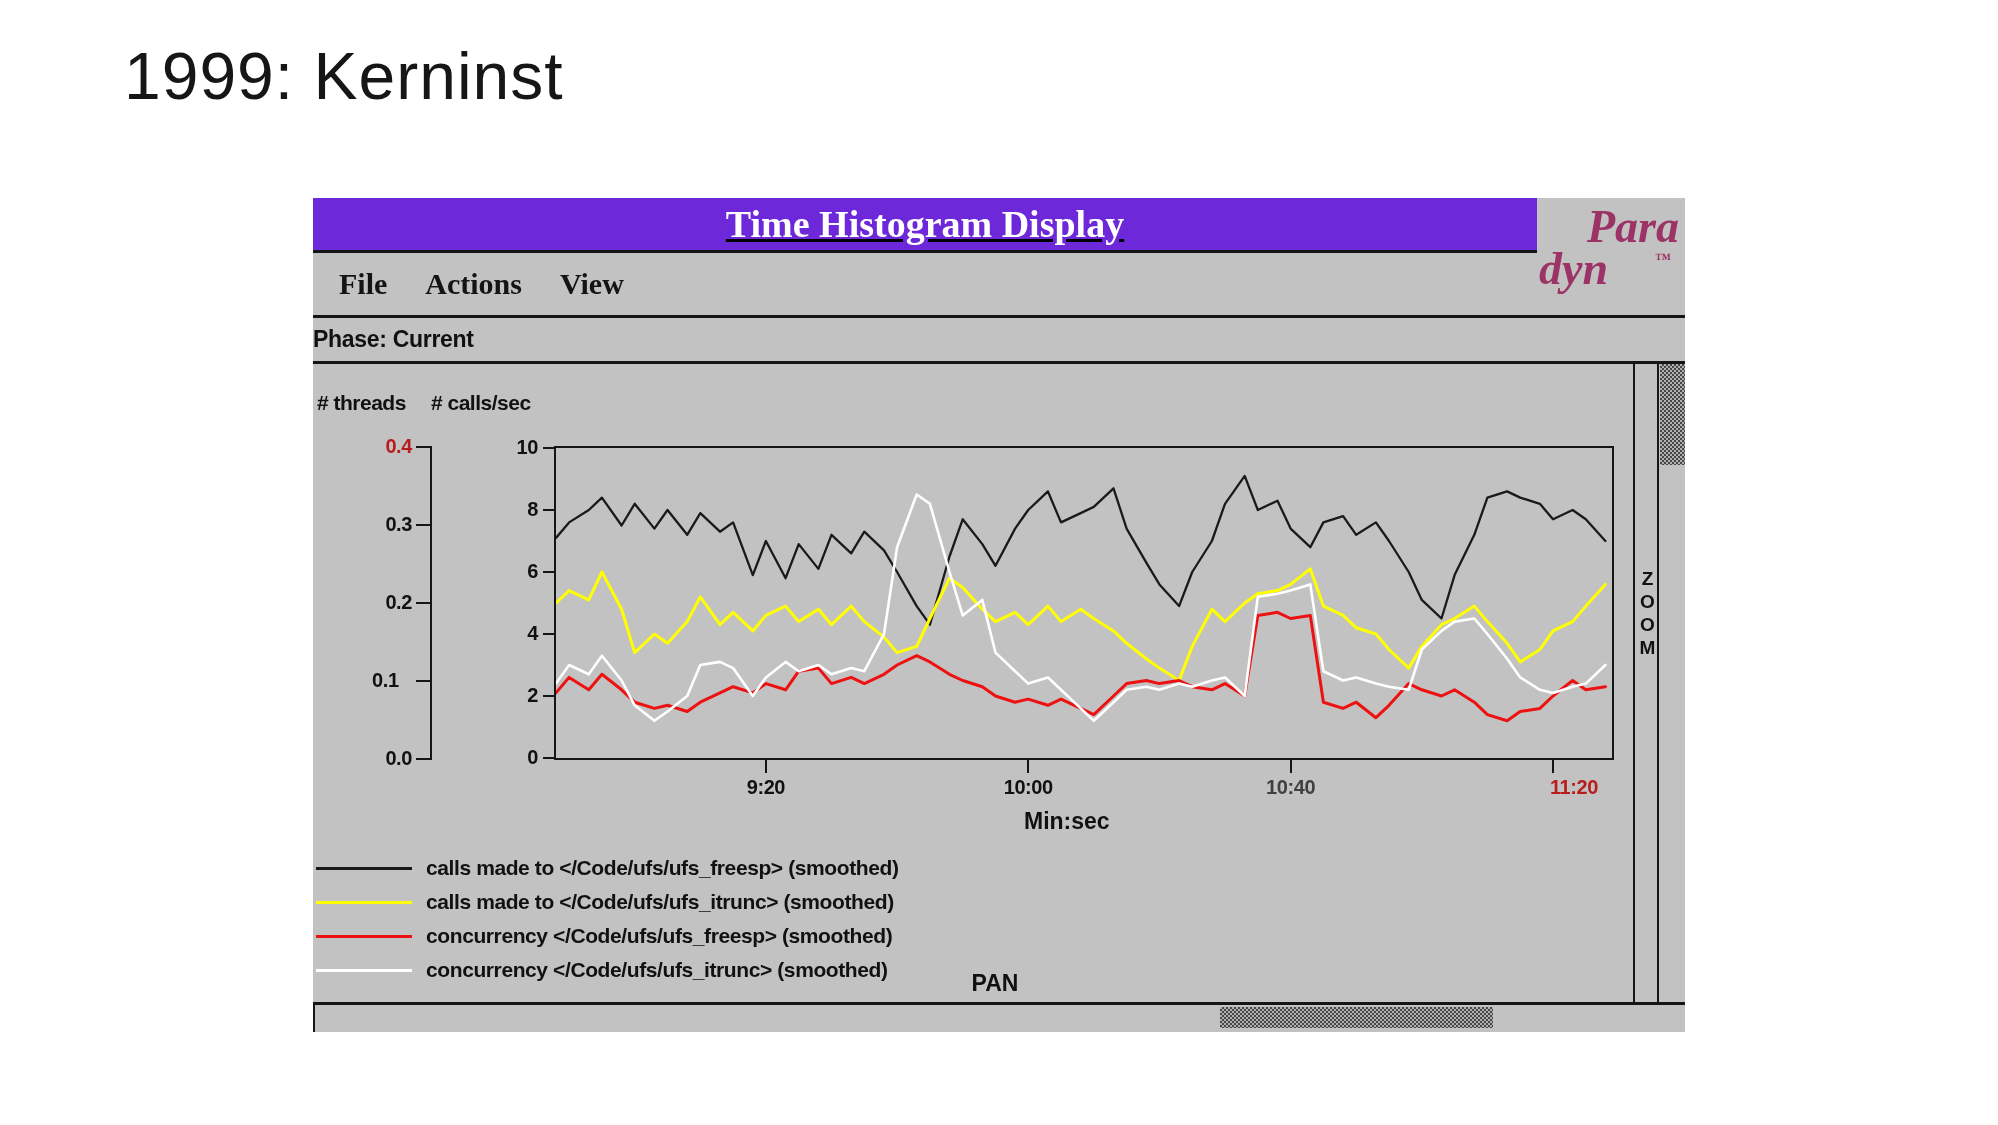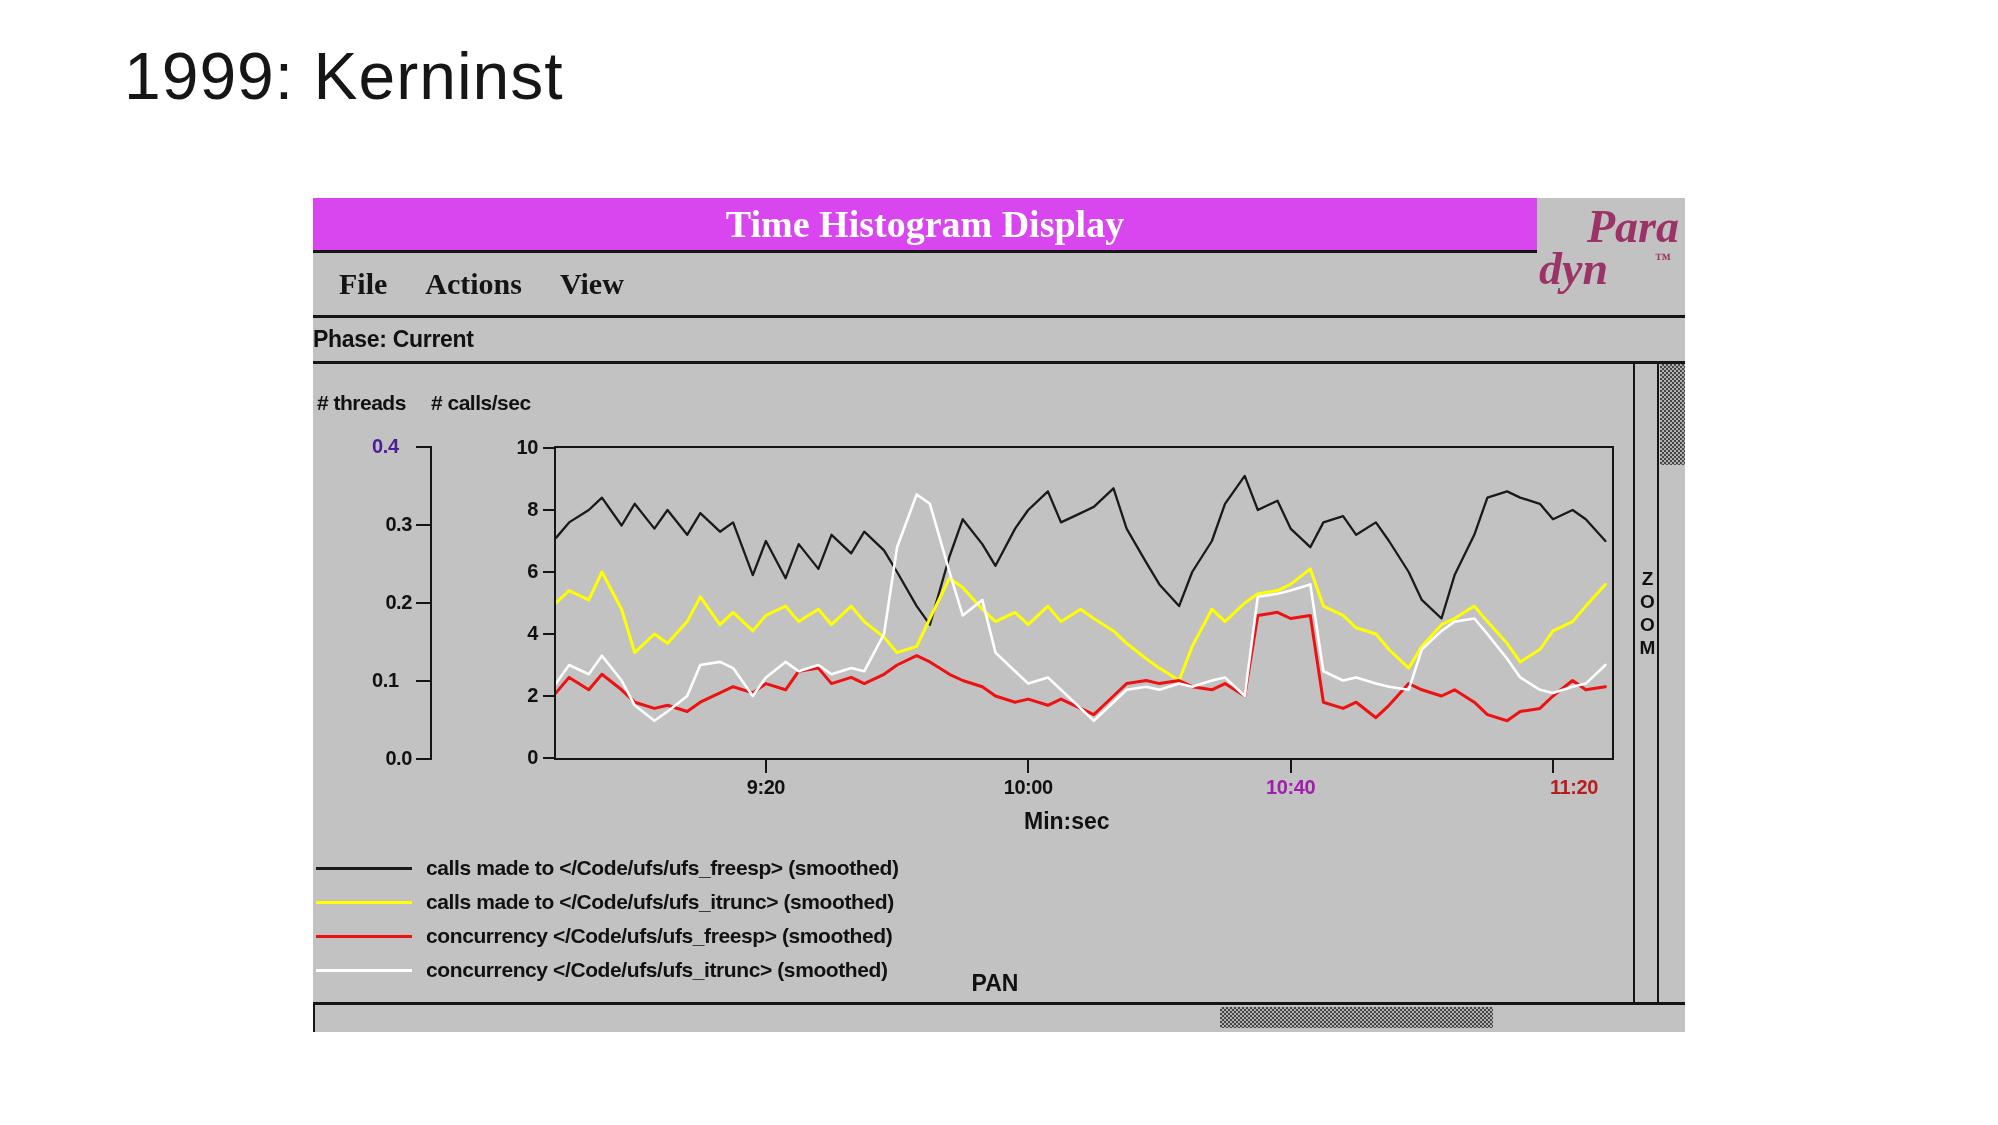--- a/index.html
+++ b/index.html
@@ -48,21 +48,21 @@
 </style>
 </head>
 <body>
 
 <div id="slide">
 
   <div class="slide-title">1999: Kerninst</div>
 
   <div id="appwin" style="background: rgb(194, 194, 194);">
 
-    <div class="titlebar" style="background: #d946ef;">
+    <div class="titlebar" style="background: #6d28d9; text-decoration: underline;">
       <span class="titlebar-text">Time Histogram Display</span>
     </div>
     <div class="titlebar-underline"></div>
 
     <div class="logo">
       <span class="para">Para</span>
       <span class="dyn">dyn</span>
       <span class="tm">™</span>
     </div>
 
@@ -127,32 +127,32 @@
       <div style="position: absolute; left: 230px; top: 373px; width: 11px; height: 2px; background: rgb(21, 21, 21);"></div>
       <div style="position: absolute; left: 183px; top: 362px; width: 42px; text-align: right; font-weight: bold; font-size: 20px; color: rgb(17, 17, 17); letter-spacing: -0.4px;">6</div>
       <div style="position: absolute; left: 230px; top: 435px; width: 11px; height: 2px; background: rgb(21, 21, 21);"></div>
       <div style="position: absolute; left: 183px; top: 424px; width: 42px; text-align: right; font-weight: bold; font-size: 20px; color: rgb(17, 17, 17); letter-spacing: -0.4px;">4</div>
       <div style="position: absolute; left: 230px; top: 497px; width: 11px; height: 2px; background: rgb(21, 21, 21);"></div>
       <div style="position: absolute; left: 183px; top: 486px; width: 42px; text-align: right; font-weight: bold; font-size: 20px; color: rgb(17, 17, 17); letter-spacing: -0.4px;">2</div>
       <div style="position: absolute; left: 230px; top: 559px; width: 11px; height: 2px; background: rgb(21, 21, 21);"></div>
       <div style="position: absolute; left: 183px; top: 548px; width: 42px; text-align: right; font-weight: bold; font-size: 20px; color: rgb(17, 17, 17); letter-spacing: -0.4px;">0</div>
       <div style="position: absolute; left: 117px; top: 248px; width: 2px; height: 314px; background: rgb(21, 21, 21);"></div>
       <div style="position: absolute; left: 103px; top: 248px; width: 14px; height: 2px; background: rgb(21, 21, 21);"></div>
-      <div style="position: absolute; left: 59px; top: 237px; width: 40px; text-align: left; font-weight: bold; font-size: 20px; color: #4c1d95; letter-spacing: -0.4px;">0.4</div>
+      <div style="position: absolute; left: 59px; top: 237px; width: 40px; text-align: right; font-weight: bold; font-size: 20px; color: #b91c1c; letter-spacing: -0.4px;">0.4</div>
       <div style="position: absolute; left: 103px; top: 326px; width: 14px; height: 2px; background: rgb(21, 21, 21);"></div>
       <div style="position: absolute; left: 59px; top: 315px; width: 40px; text-align: right; font-weight: bold; font-size: 20px; color: rgb(17, 17, 17); letter-spacing: -0.4px;">0.3</div>
       <div style="position: absolute; left: 103px; top: 404px; width: 14px; height: 2px; background: rgb(21, 21, 21);"></div>
       <div style="position: absolute; left: 59px; top: 393px; width: 40px; text-align: right; font-weight: bold; font-size: 20px; color: rgb(17, 17, 17); letter-spacing: -0.4px;">0.2</div>
       <div style="position: absolute; left: 103px; top: 482px; width: 14px; height: 2px; background: rgb(21, 21, 21);"></div>
       <div style="position: absolute; left: 59px; top: 471px; width: 40px; text-align: left; font-weight: bold; font-size: 20px; color: rgb(17, 17, 17); letter-spacing: -0.4px;">0.1</div>
       <div style="position: absolute; left: 103px; top: 560px; width: 14px; height: 2px; background: rgb(21, 21, 21);"></div>
       <div style="position: absolute; left: 59px; top: 549px; width: 40px; text-align: right; font-weight: bold; font-size: 20px; color: rgb(17, 17, 17); letter-spacing: -0.4px;">0.0</div>
       <div style="position: absolute; left: 451.888px; top: 562px; width: 2px; height: 13px; background: rgb(21, 21, 21);"></div>
       <div style="position: absolute; left: 407.888px; top: 578px; width: 90px; text-align: center; font-weight: bold; font-size: 20px; color: rgb(17, 17, 17); letter-spacing: -0.4px;">9:20</div>
       <div style="position: absolute; left: 714.248px; top: 562px; width: 2px; height: 13px; background: rgb(21, 21, 21);"></div>
       <div style="position: absolute; left: 670.248px; top: 578px; width: 90px; text-align: center; font-weight: bold; font-size: 20px; color: rgb(17, 17, 17); letter-spacing: -0.4px;">10:00</div>
       <div style="position: absolute; left: 976.609px; top: 562px; width: 2px; height: 13px; background: rgb(21, 21, 21);"></div>
-      <div style="position: absolute; left: 932.609px; top: 578px; width: 90px; text-align: center; font-weight: bold; font-size: 20px; color: #a21caf; letter-spacing: -0.4px;">10:40</div>
+      <div style="position: absolute; left: 932.609px; top: 578px; width: 90px; text-align: center; font-weight: bold; font-size: 20px; color: #404040; letter-spacing: -0.4px;">10:40</div>
       <div style="position: absolute; left: 1238.97px; top: 562px; width: 2px; height: 13px; background: rgb(21, 21, 21);"></div>
       <div style="position: absolute; left: 1194.97px; top: 578px; width: 90px; text-align: right; font-weight: bold; font-size: 20px; color: #b91c1c; letter-spacing: -0.4px;">11:20</div>
     </div>
 
 </div>
 
 </body></html>

